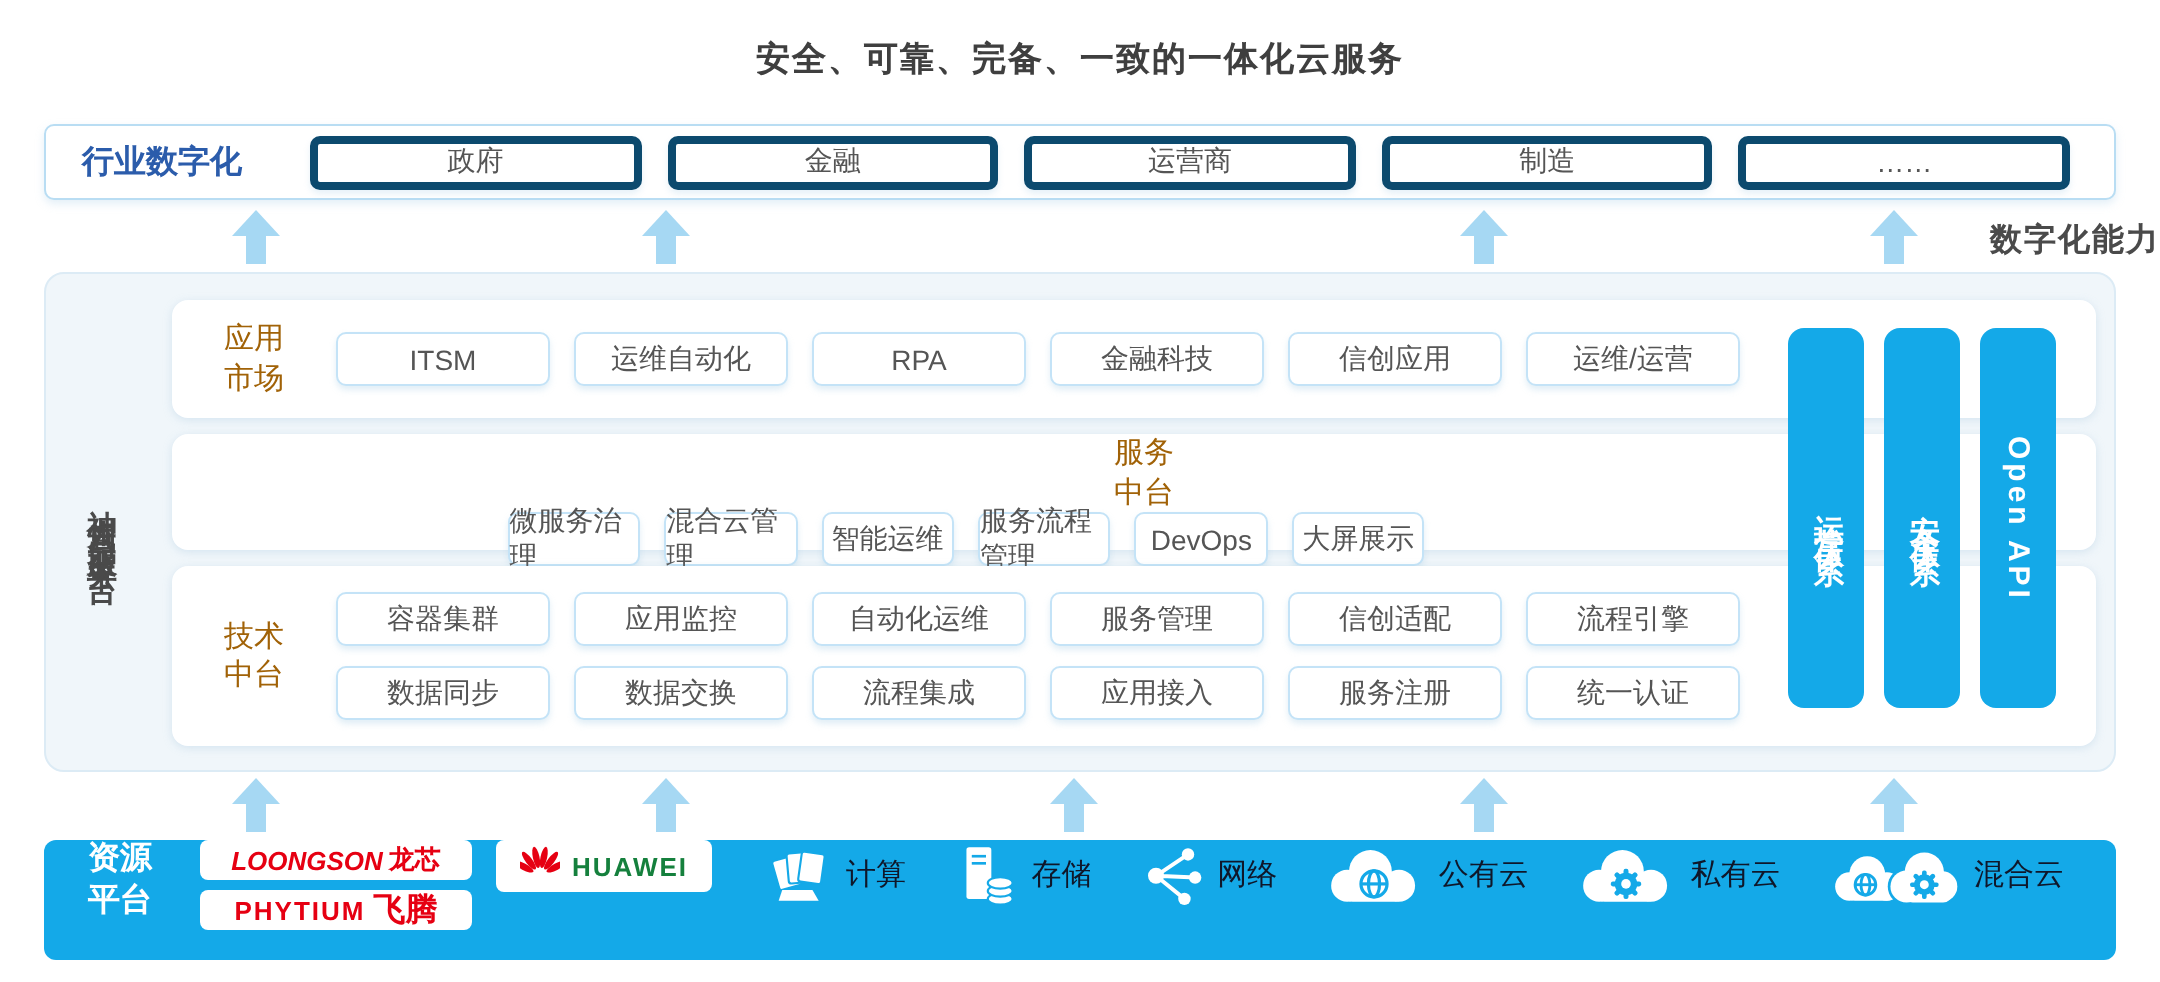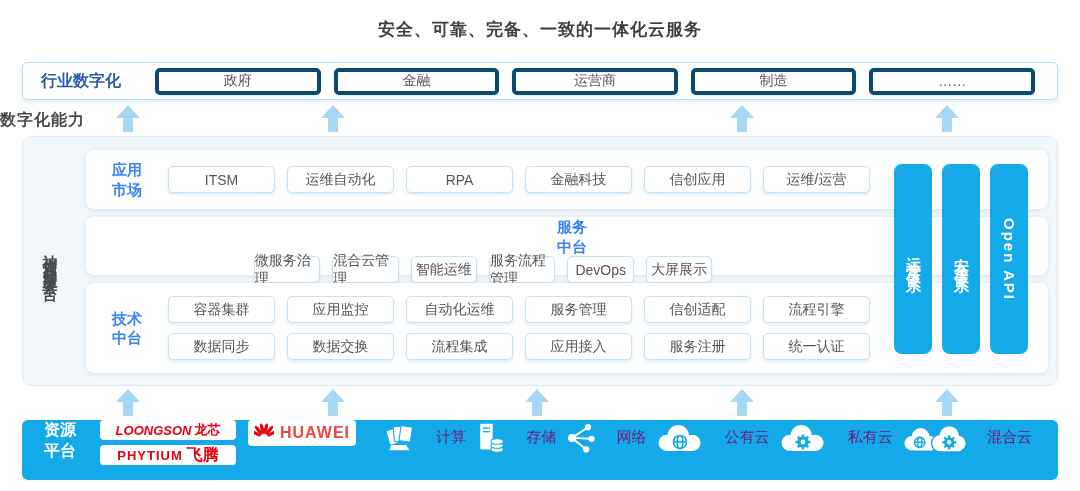--- a/index.html
+++ b/index.html
@@ -20,36 +20,36 @@
                   display:flex; align-items:center; justify-content:center;
                   font-size:14px; color:#555; box-shadow:0 2px 3px rgba(175,208,233,.3); }
 
   
   .arrow-zone-top { position:absolute; left:0; top:104px; width:1080px; height:30px; }
   .arrow-zone-bottom { position:absolute; left:0; top:388px; width:1080px; height:30px; }
   .up-arrow { position:absolute; top:1px; display:flex; flex-direction:column; align-items:center; }
   .arrow-head { width:0; height:0; border-left:12px solid transparent;
                 border-right:12px solid transparent; border-bottom:13px solid #a6d8f3; }
   .arrow-stem { width:10px; height:14px; background:#a6d8f3; }
-  .capability-label { position:absolute; top:6px; left:0; width:100%; text-align:left;
+  .capability-label { position:absolute; top:6px; left:0; width:100%; text-align:right;
                       font-size:16px; font-weight:bold; color:#4a4a4a; letter-spacing:1px; }
 
   
   .main-box { position:absolute; left:22px; top:136px; width:1036px; height:250px;
               background:#f0f6fa; border:1px solid #dcebf5; border-radius:10px; }
   .vertical-label { position:absolute; left:17px; top:50%; transform:translateY(-50%);
                     writing-mode:vertical-rl; text-orientation:mixed; letter-spacing:4px;
                     font-size:15px; font-weight:bold; color:#4a4a4a; }
   .prow { position:absolute; left:63px; width:962px; background:#fff; border-radius:8px;
           box-shadow:0 1px 4px rgba(160,195,220,.35); display:flex; align-items:center; }
   .prow1 { top:13px;  height:59px; }
   .prow2 { top:80px;  height:58px;flex-direction:column; }
   .prow3 { top:146px; height:90px; }
-  .prow-label { width:62px; margin-left:10px; text-align:center; color:#3b82f6;
-                font-weight:bold; font-size:15px; line-height:1.3; }
+  .prow-label { width:62px; margin-left:10px; text-align:center; color:#a16207;
+                font-weight:normal; font-size:15px; line-height:1.3; }
   .prow-lines { flex:1; display:flex; flex-direction:column; gap:10px; margin:0 178px 0 10px; }
   .pline { display:flex; gap:12px; }
   .pbox { flex:1; height:27px; background:#fff; border:1px solid #c4e3f7; border-radius:5px;
           display:flex; align-items:center; justify-content:center; font-size:14px; color:#555;
           box-shadow:0 2px 3px rgba(170,205,230,.35); }
   .side-bar { position:absolute; top:27px; width:38px; height:190px; background:#14a9e8;
               border-radius:8px; color:#fff; font-weight:bold; font-size:15px;
               writing-mode:vertical-rl; text-orientation:mixed; letter-spacing:7px;
               display:flex; align-items:center; justify-content:center; }
   .side-bar.latin { letter-spacing:2px; }
@@ -61,24 +61,24 @@
                         line-height:1.3; text-align:center; }
   .vendor-col { display:flex; flex-direction:column; gap:5px; margin-left:24px; }
   .vendor-pill { background:#fff; border-radius:4px; display:flex; align-items:center;
                  justify-content:center; }
   .pill-sm { width:136px; height:20px; }
   .loongson-text { color:#e60012; font-weight:bold; font-style:italic; font-size:13px; }
   .loongson-cn   { color:#e60012; font-weight:bold; font-size:13px; margin-left:3px; }
   .phytium-text  { color:#e60012; font-weight:bold; font-size:13px; letter-spacing:1px; }
   .phytium-cn    { color:#e60012; font-weight:bold; font-size:16px; margin-left:4px; }
   .huawei-pill { width:108px; height:26px; margin-left:12px; gap:6px; }
-  .huawei-text { color:#ef4444; font-weight:bold; font-size:16px; letter-spacing:1px; }
+  .huawei-text { color:#15803d; font-weight:bold; font-size:13px; letter-spacing:1px; }
   .resources { flex:1; display:flex; align-items:center; justify-content:space-between;
                margin:0 26px 0 28px; }
-  .res-item { display:flex; align-items:center; gap:20px; color:#701a75; font-size:15px; }
+  .res-item { display:flex; align-items:center; gap:7px; color:#0f172a; font-size:15px; }
   .res-icon svg { display:block; }
 </style>
 </head>
 <body>
 
 <div class="stage">
 
   <div class="page-title">安全、可靠、完备、一致的一体化云服务</div>
 
   <div class="industry-row">

